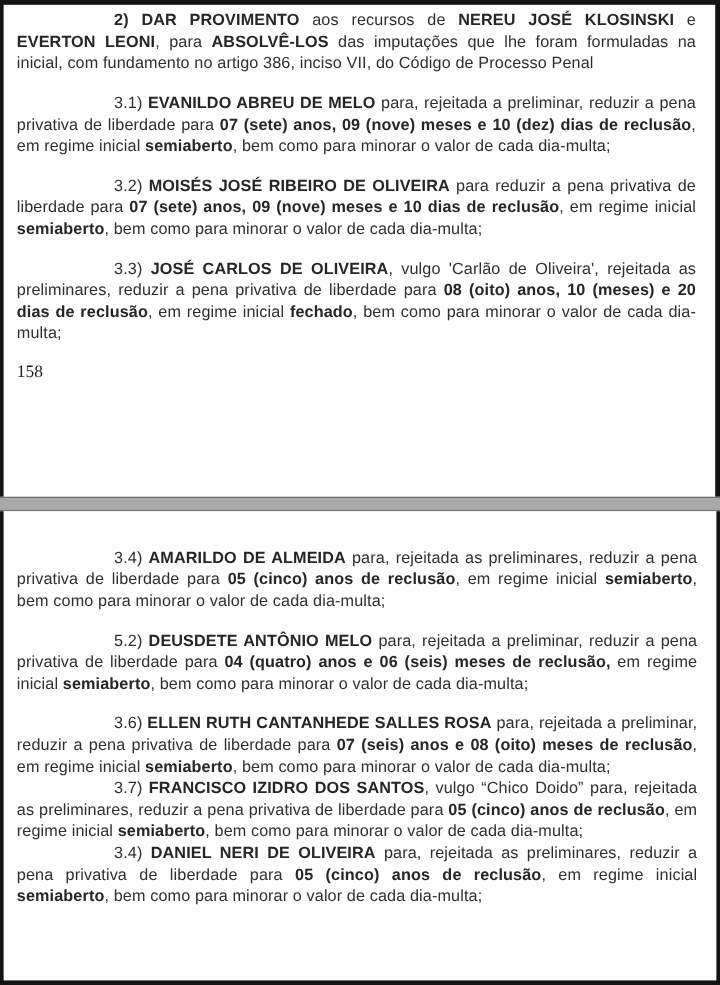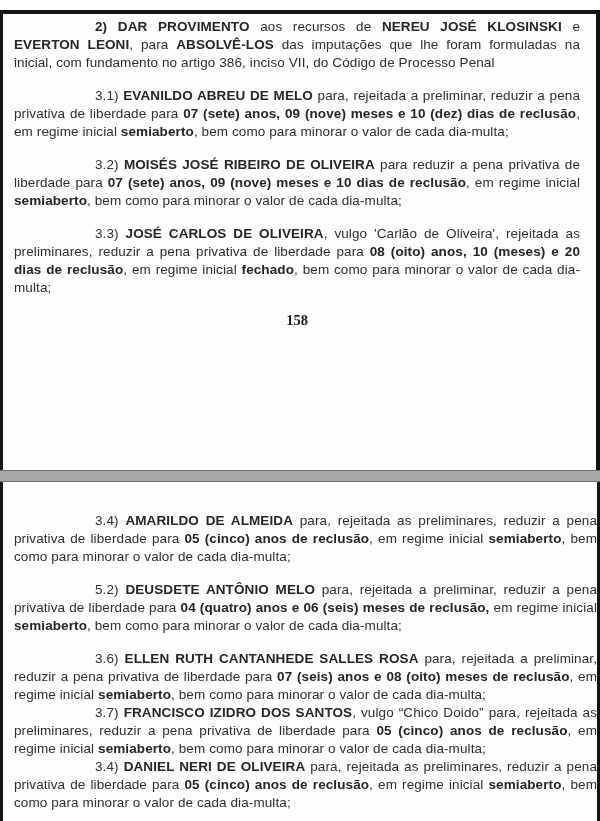--- a/index.html
+++ b/index.html
@@ -18,32 +18,31 @@
     width: 600px;
     height: 821px;
     position: relative;
   }
   .page {
     background: #fdfdfd;
     box-sizing: border-box;
     overflow: hidden;
   }
   .page-1 {
-    height: 460px;
+    height: 414px;
     border-top: 4px solid #131313;
     border-left: 3px solid #131313;
     border-right: 4px solid #131313;
     padding: 4px 16px 0 11px;
-    margin-top: 10px;
   }
   .page-2 {
     height: 395px;
     border-left: 3px solid #131313;
     border-right: 3px solid #131313;
-    padding: 30px 0 0 11px;
+    padding: 30px 16px 0 11px;
   }
   .page-gap {
     height: 12px;
     background: #a9a9a9;
     border-top: 1px solid #6f6f6f;
     border-bottom: 1px solid #6f6f6f;
     box-sizing: border-box;
   }
   .para {
     margin: 0 0 15px 0;
@@ -54,23 +53,22 @@
     color: #2f2f2f;
     letter-spacing: 0.1px;
   }
   .para.tight {
     margin-bottom: 0;
   }
   .b { font-weight: bold; color: #262626; }
   .i { }
   .page-number {
     margin-top: 0;
-    text-align: center;
     font-family: "Liberation Serif", serif;
-    font-weight: bold;
+    font-weight: normal;
     font-size: 14.5px;
     color: #1e1e1e;
   }
   .bottom-edge {
     position: absolute;
     left: 0;
     bottom: 0;
     width: 600px;
     height: 4px;
     background: #131313;

